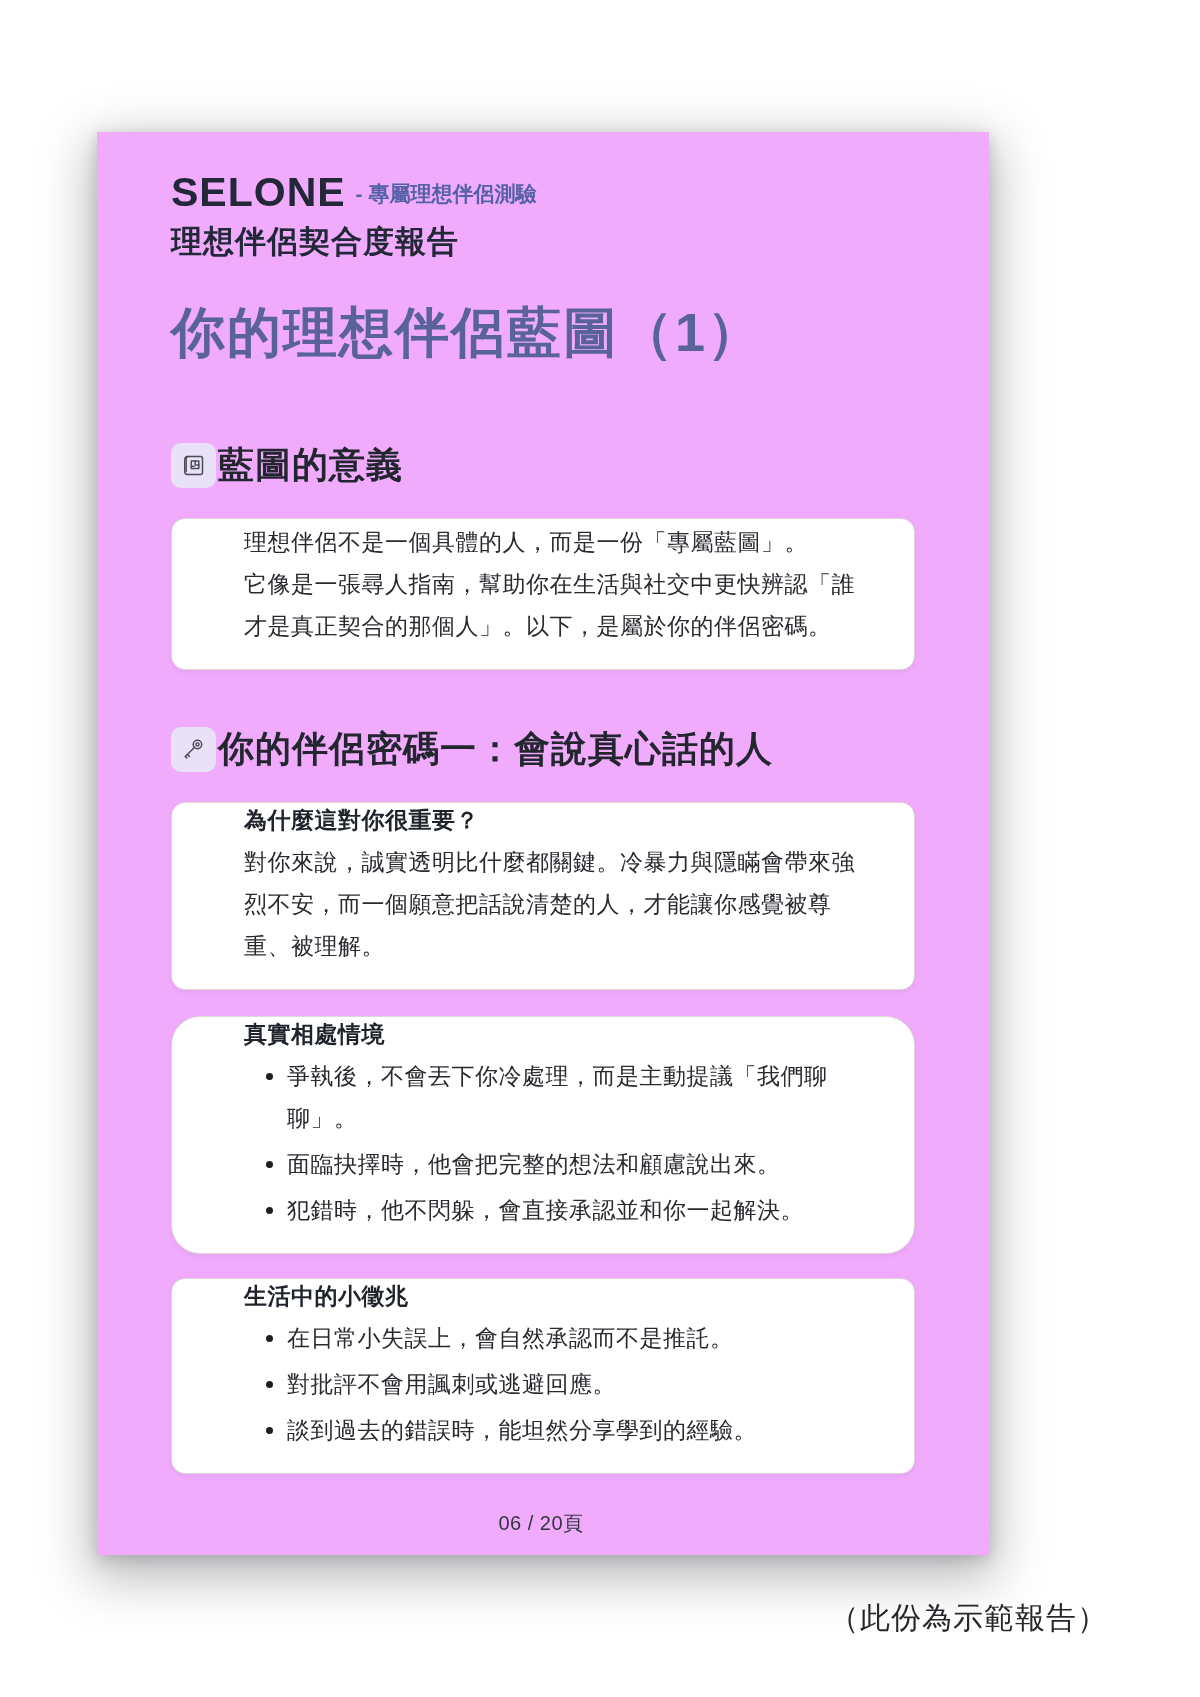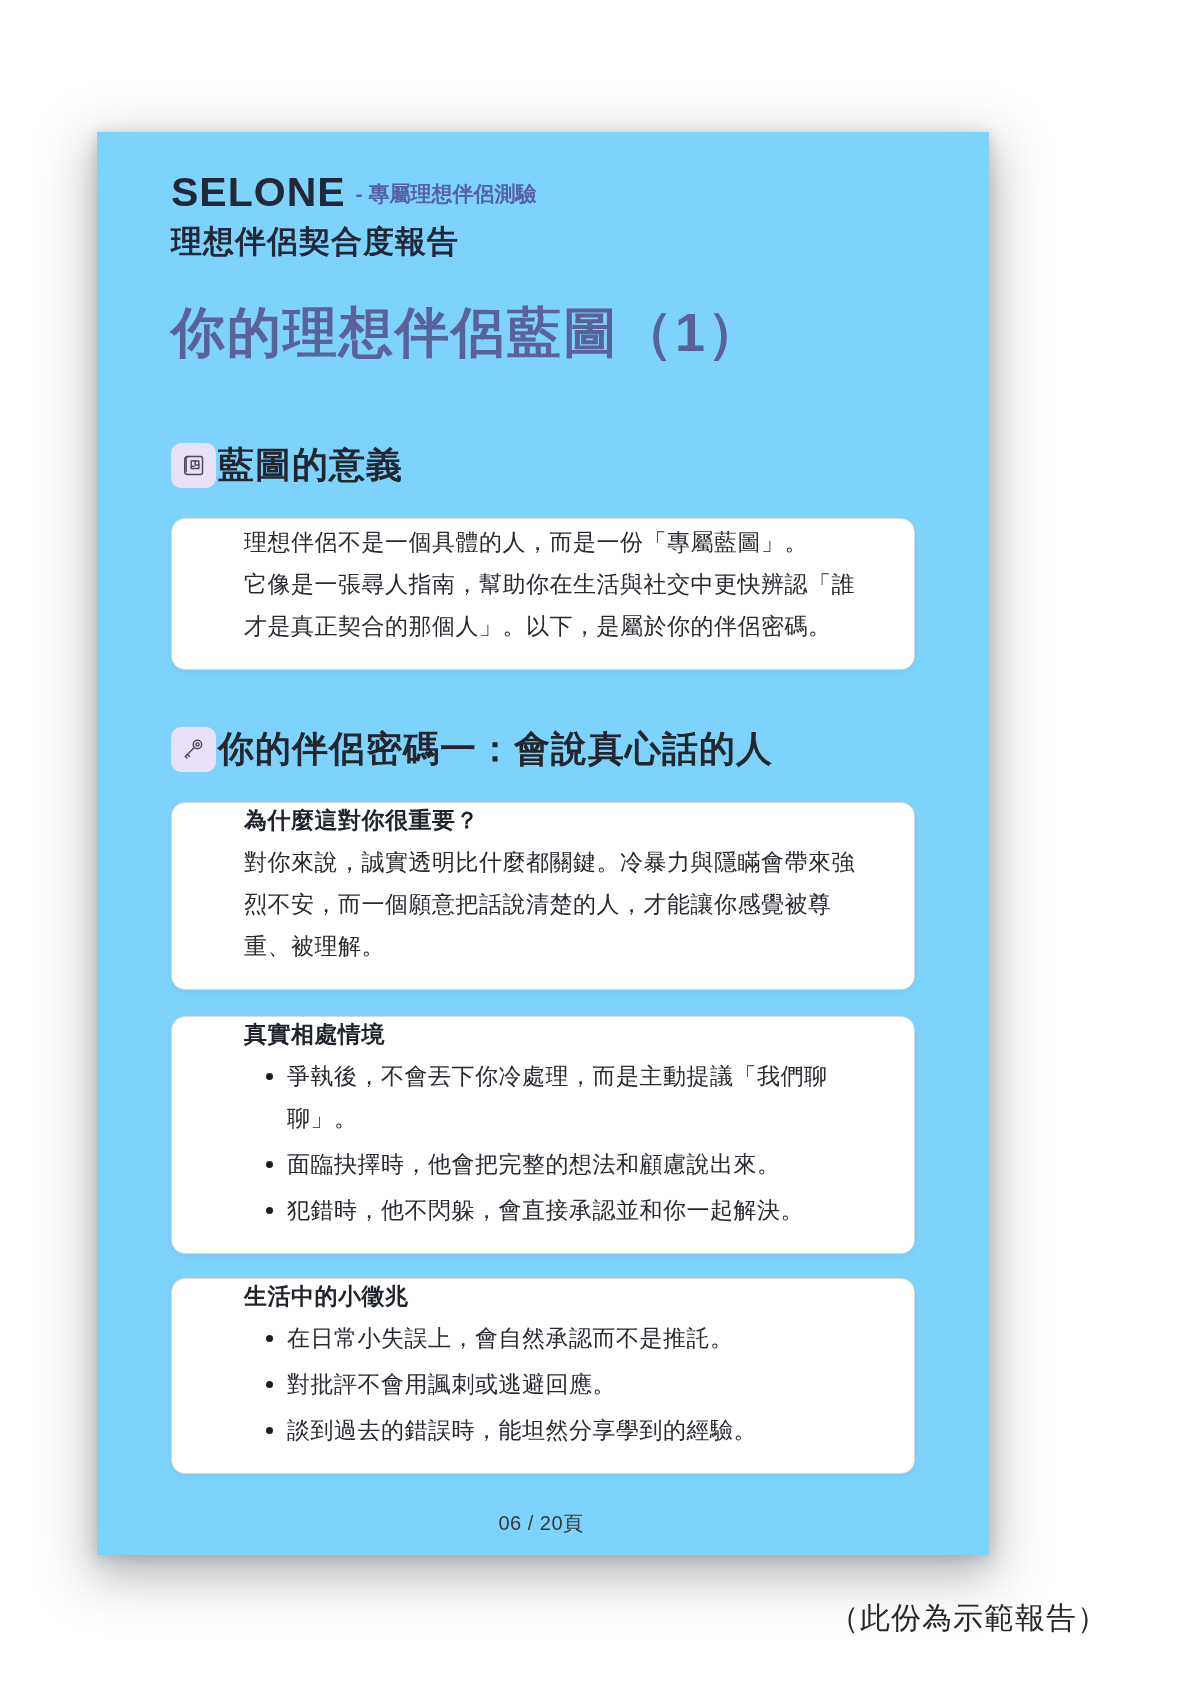--- a/index.html
+++ b/index.html
@@ -6,21 +6,21 @@
   body{
     width:1200px;height:1697px;
     font-family:"Liberation Sans","DejaVu Sans",sans-serif;
     background:#ffffff;
   }
   .stage{
     position:relative;width:1200px;height:1697px;overflow:hidden;background:#ffffff;
   }
   .card{
     position:absolute;left:97px;top:132px;width:892px;height:1423px;
-    background:#7dd3fc;box-sizing:border-box;
+    background:#f0abfc;box-sizing:border-box;
     padding:38px 74px 0 74px;
     box-shadow:0 16px 48px 6px rgba(98,98,104,0.45), 0 4px 14px rgba(0,0,0,0.18);
   }
   .logo-row{display:flex;align-items:center;height:44px;}
   .logo{font-size:41px;font-weight:800;letter-spacing:1px;color:#222838;}
   .logo-suffix{font-size:21px;font-weight:700;color:#5561A6;margin-left:10px;margin-top:4px;}
   .report-title{margin-top:8px;font-size:31px;line-height:40px;font-weight:700;color:#222838;letter-spacing:1px;}
   .page-title{margin:38px 0 0 0;font-size:54px;line-height:64px;font-weight:800;color:#59629B;letter-spacing:2px;}
   .section-row{display:flex;align-items:center;gap:2px;height:46px;}
   .section-row.first{margin-top:78px;}
@@ -30,21 +30,21 @@
     display:flex;align-items:center;justify-content:center;flex:0 0 auto;
   }
   .section-heading{font-size:36px;font-weight:700;color:#23262E;letter-spacing:1px;}
   .box{
     background:#ffffff;border:1.5px solid #DCD9D2;border-radius:14px;
     box-sizing:border-box;
     padding:2px 56px 22px 72px;
     box-shadow:0 2px 5px rgba(0,0,0,0.05);
   }
   .box.gap-lg{margin-top:30px;}
-  .box.gap-md{margin-top:26px;}
+  .box.gap-md{margin-top:26px;border-radius:29px;}
   .box.gap-sm{margin-top:24px;}
   .box-title{font-size:23px;line-height:30px;font-weight:700;color:#1F232B;margin-bottom:6px;letter-spacing:0.5px;}
   .box-text{margin:0;font-size:23px;line-height:42px;color:#282A30;letter-spacing:0.5px;}
   .bullets{margin:2px 0 0 0;}
   .bullet{display:flex;align-items:flex-start;margin-top:4px;}
   .bullet-dot{flex:0 0 auto;width:7px;height:7px;border-radius:50%;background:#1d1d22;margin:18px 14px 0 22px;}
   .bullet-text{font-size:23px;line-height:42px;color:#282A30;letter-spacing:0.5px;}
   .page-number{
     position:absolute;left:0;right:4px;bottom:18px;text-align:center;
     font-size:20px;color:#34373E;letter-spacing:0.5px;

